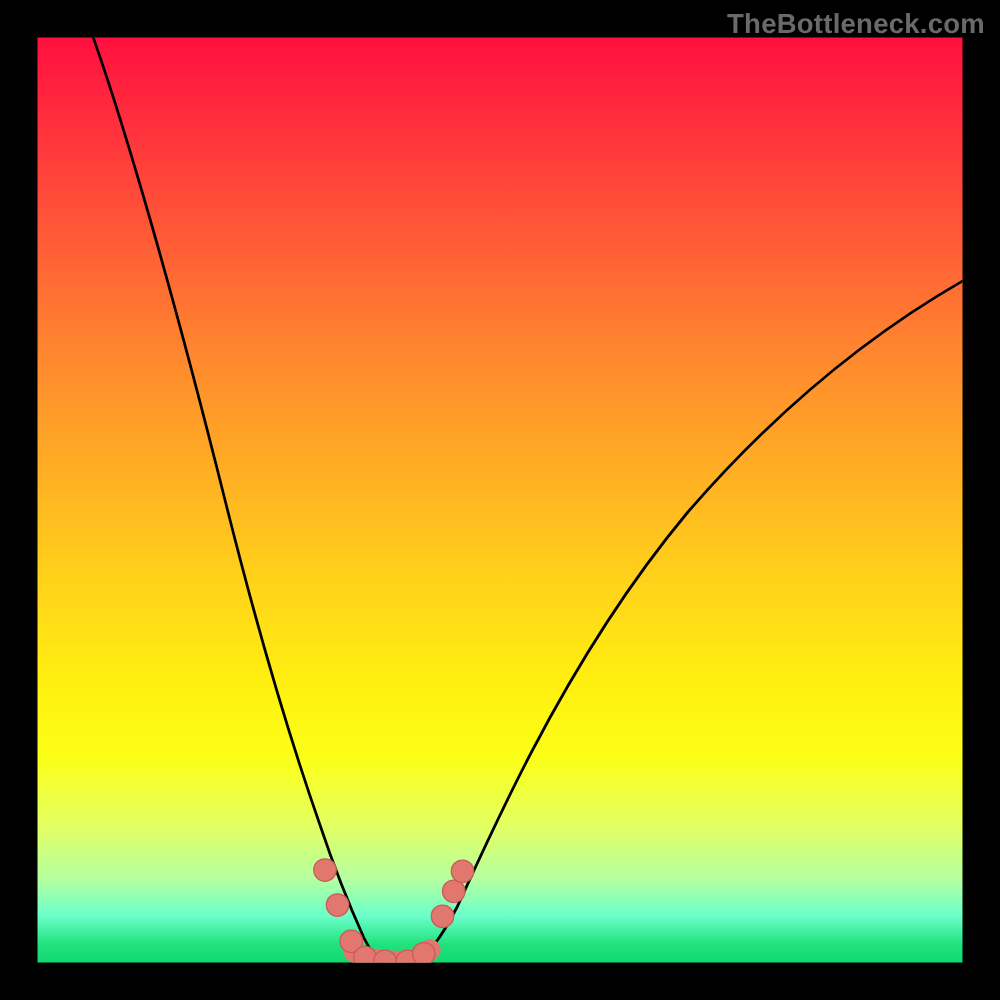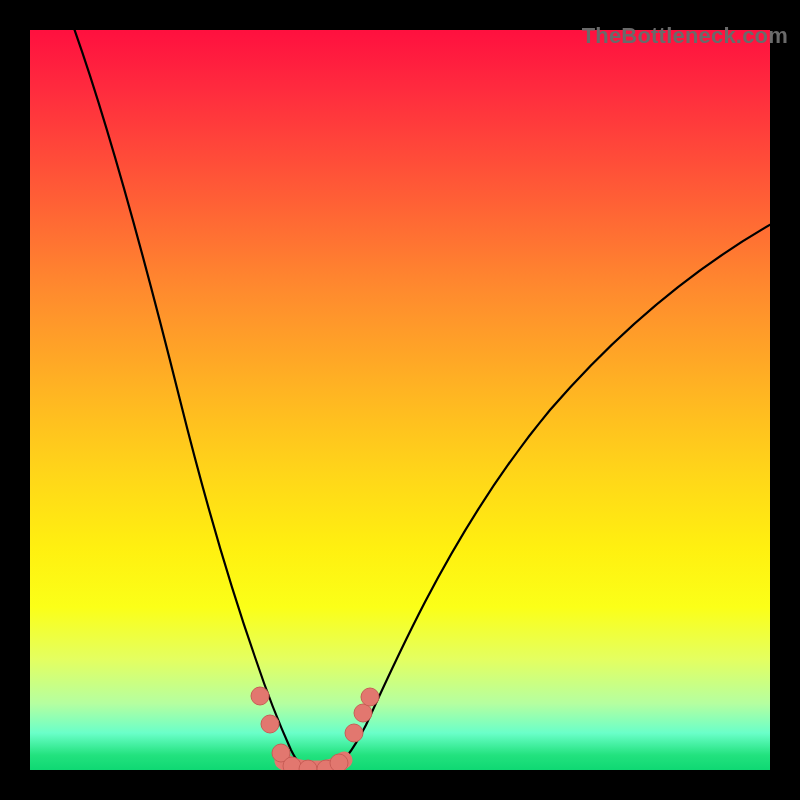--- a/index.html
+++ b/index.html
@@ -35,21 +35,20 @@
   }
   .watermark {
     position: absolute;
     top: 6px;
     right: 12px;
     font-family: Arial, Helvetica, sans-serif;
     font-size: 22px;
     font-weight: 600;
     color: #6a6a6a;
     letter-spacing: 0.2px;
-    margin-top: 17px;
   }
   svg.overlay {
     position: absolute;
     left: 30px;
     top: 30px;
     width: 740px;
     height: 740px;
   }
   .curve {
     fill: none;

